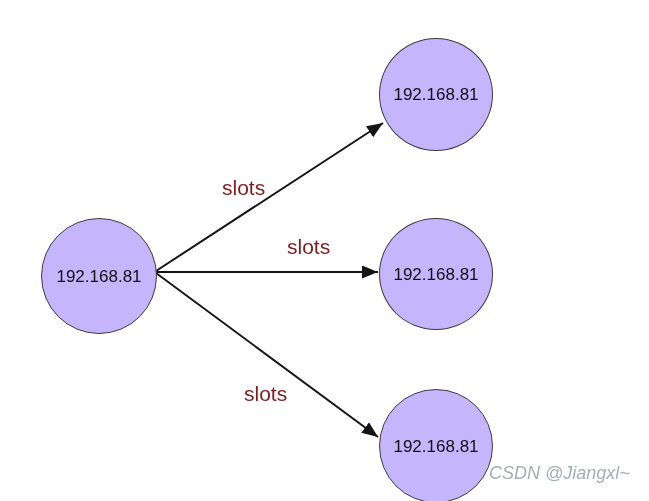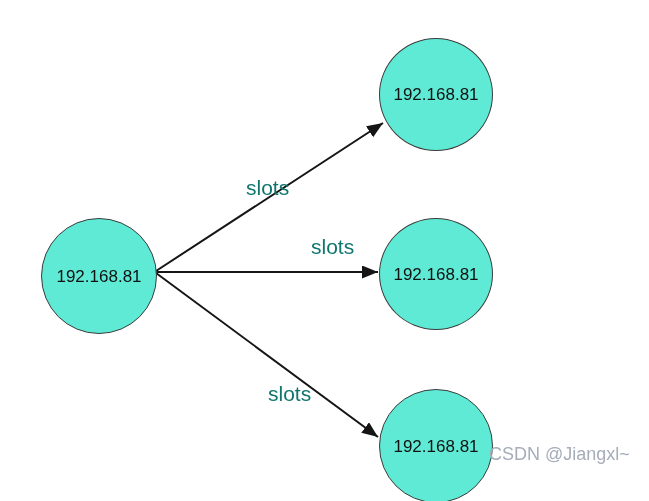--- a/index.html
+++ b/index.html
@@ -16,40 +16,39 @@
     left: 0; top: 0;
     width: 649px; height: 501px;
   }
   .edges-layer line {
     stroke: #151515;
     stroke-width: 2;
   }
   .node {
     position: absolute;
     border-radius: 50%;
-    background: #5eead4;
+    background: #c4b5fd;
     border: 1.5px solid #3d3d3d;
     box-sizing: border-box;
     display: flex;
     flex-direction: column;
     align-items: center;
     justify-content: center;
     text-align: center;
     color: #111111;
     font-size: 17px;
     line-height: 23px;
   }
   .node span { display: block; white-space: nowrap; }
   .edge-label {
     position: absolute;
-    color: #0f766e;
+    color: #7f1d1d;
     font-size: 21px;
     line-height: 22px;
     white-space: nowrap;
-    margin-left: 24px;
   }
   .watermark {
     position: absolute;
     color: #a5adba;
     font-size: 18px;
     line-height: 20px;
     white-space: nowrap;
   }
 </style>
 </head>
@@ -83,15 +82,15 @@
   <div class="node" style="left:379px; top:389px; width:114px; height:114px;">
     <span>192.168.81</span>
   </div>
 
   <div class="edge-label" style="left:222px; top:177px;">slots</div>
 
   <div class="edge-label" style="left:287px; top:236px;">slots</div>
 
   <div class="edge-label" style="left:244px; top:383px;">slots</div>
 
-  <div class="watermark" style="left:489px; top:444px;">CSDN @Jiangxl~</div>
+  <div class="watermark" style="left:489px; top:463px;font-style:italic;">CSDN @Jiangxl~</div>
 
 </div>
 
 </body></html>

